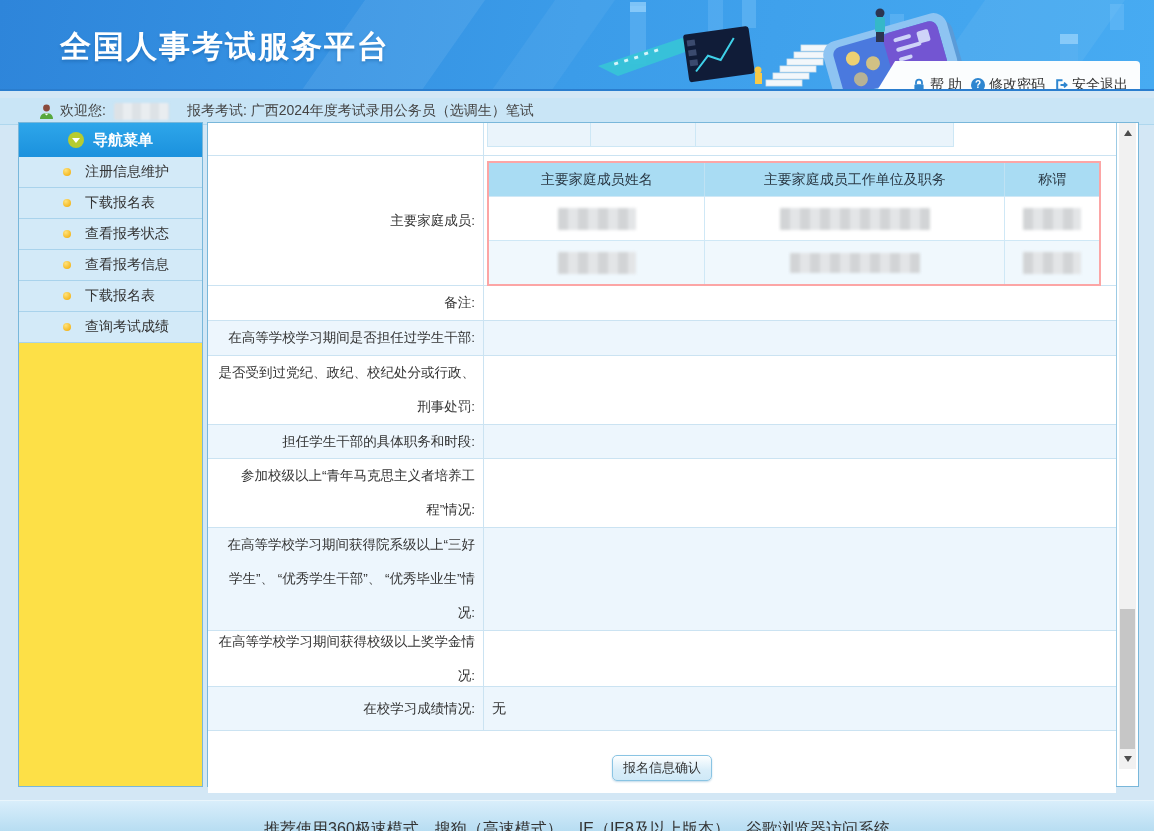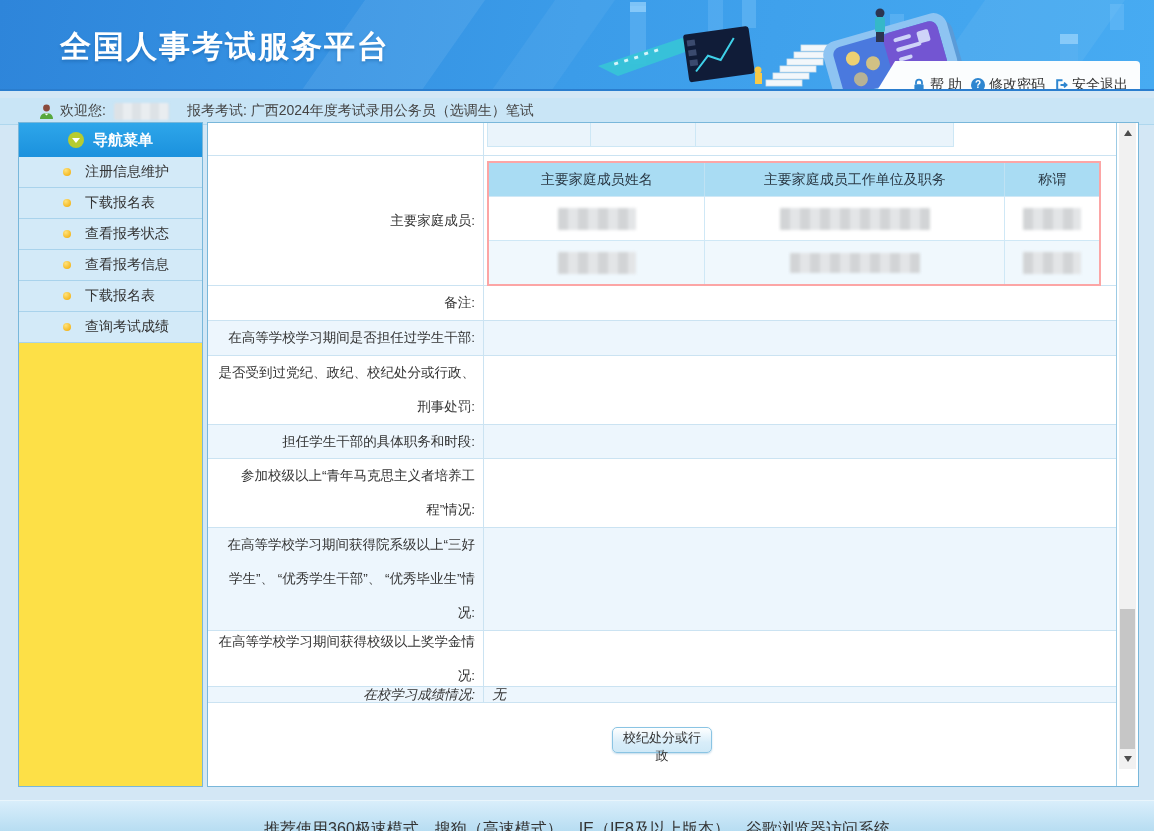--- a/index.html
+++ b/index.html
@@ -54,21 +54,21 @@
   .form-row{display:flex;border-bottom:1px solid #cbe3f2;background:#fff;}
   .form-row.alt{background:#edf6fd;}
   .row-label{width:276px;border-right:1px solid #cbe3f2;display:flex;align-items:center;
     padding:0 8px 0 10px;font-size:13.5px;color:#333;}
   .row-label span{flex:1;text-align:right;line-height:34px;}
   .row-value{flex:1;display:flex;align-items:center;padding-left:8px;font-size:14px;color:#333;}
   .rh-partial{height:33px;}
   .rh-family{height:130px;}
   .rh35{height:35px;gap:39px;}  .rh34{height:34px;}
   .rh69{height:69px;}  .rh103{height:103px;flex-direction:column;}
-  .rh65{height:56px;}  .rh28{height:16px;font-style:italic;}
+  .rh65{height:56px;}  .rh28{height:44px;}
 
   
   .partial-strip{display:flex;margin-left:3px;height:24px;width:470px;border-left:1px solid #cde7f5;}
   .partial-cell{background:#eaf4fb;border-right:1px solid #cde7f5;border-bottom:1px solid #cde7f5;}
   .pc1{width:103px;} .pc2{width:105px;} .pc3{width:258px;}
 
   
   .fam-wrap{align-items:flex-start;padding-top:5px;}
   .family-table{margin-left:3px;width:614px;border:2px solid #fca5a5;}
   .fam-hrow{display:flex;height:33px;background:#a9dcf3;}
@@ -339,21 +339,21 @@
       <div class="row-value"></div>
     </div>
     <div class="form-row rh28 alt">
       <div class="row-label">
           <span>在校学习成绩情况:</span>
         </div>
       <div class="row-value">无</div>
     </div>
 
     <div class="button-zone">
-      <button class="confirm-button">校纪处分或行政</button>
+      <button class="confirm-button">报名信息确认</button>
     </div>
   </div>
 
   <div class="scrollbar">
     <div class="sb-arrow sb-up">
         <span class="tri-up"></span>
       </div>
     <div class="sb-thumb"></div>
     <div class="sb-arrow sb-down">
         <span class="tri-down"></span>

